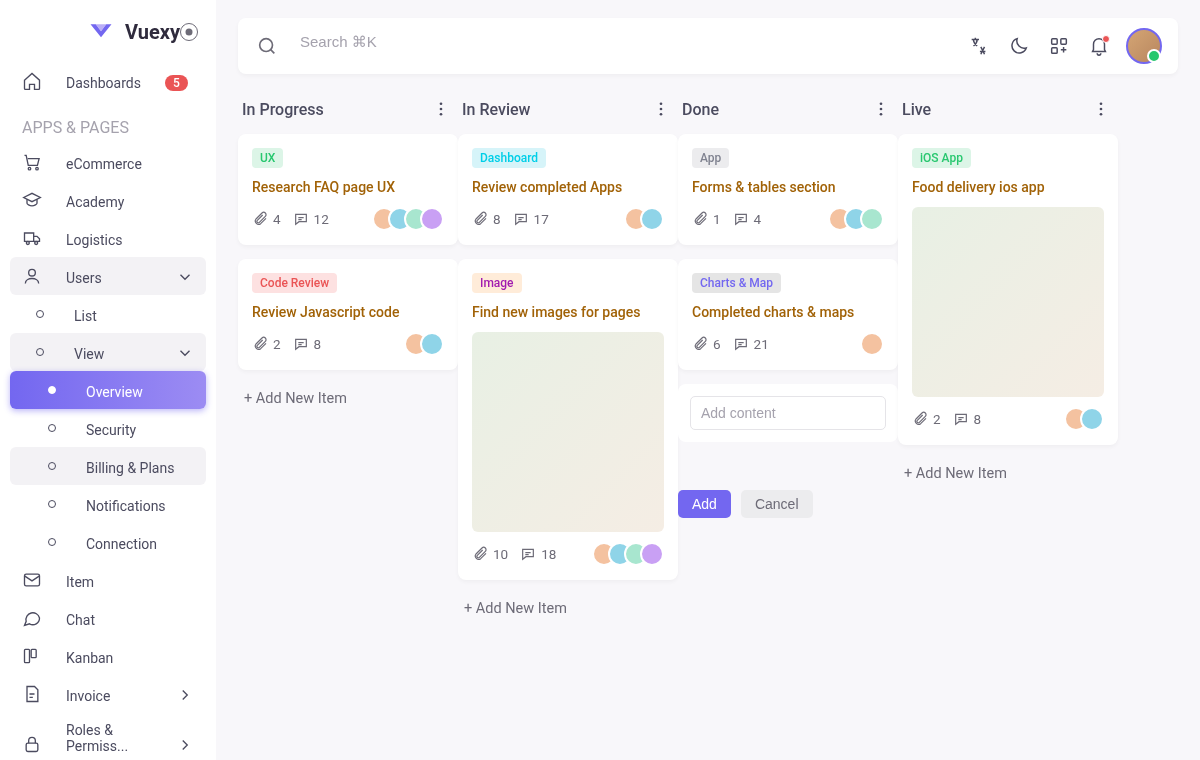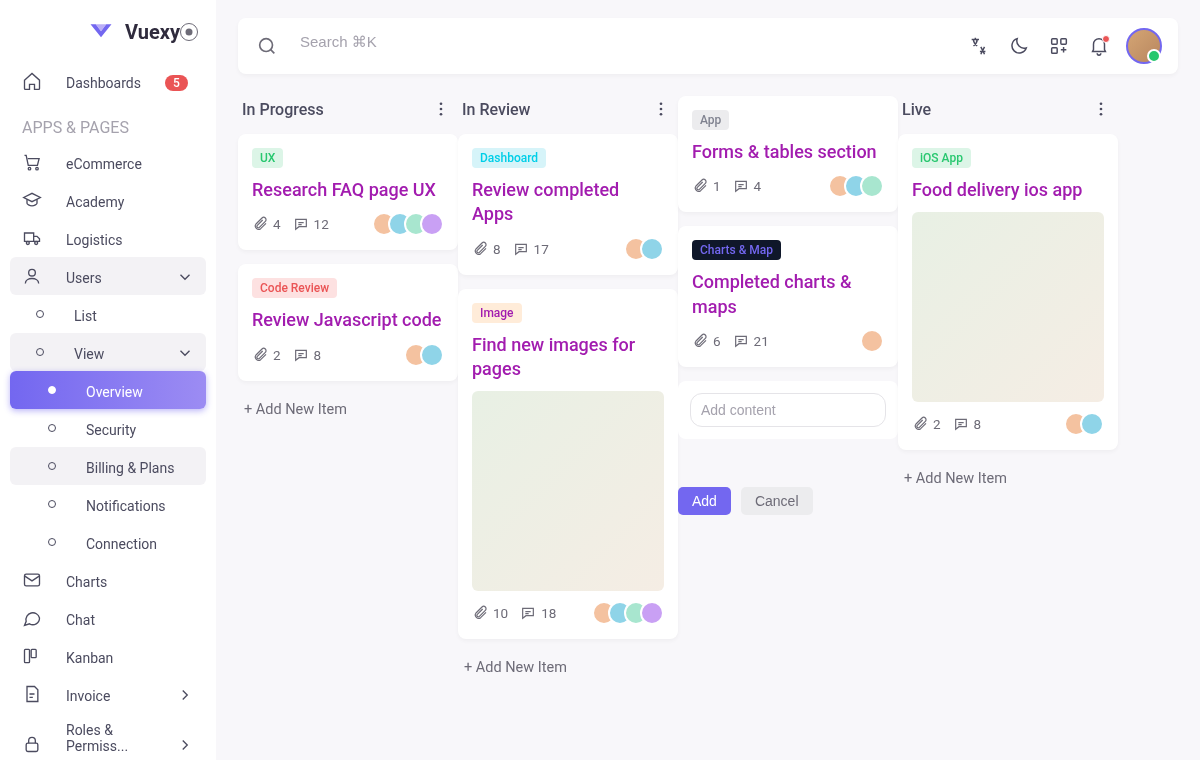--- a/index.html
+++ b/index.html
@@ -29,31 +29,31 @@
 .icon-btn { width: 26px; height: 26px; display: inline-flex; align-items: center; justify-content: center; cursor: pointer; color: #4b4b5f; position: relative; }
 .notif-dot { position: absolute; top: 2px; right: 2px; width: 8px; height: 8px; background: #ea5455; border-radius: 50%; border: 1.5px solid #fff; }
 .avatar-lg { width: 36px; height: 36px; border-radius: 50%; border: 2px solid #7367f0; position: relative; background: linear-gradient(135deg,#d4a574,#b8865f); }
 .avatar-lg::after { content: ""; position: absolute; bottom: -1px; right: -1px; width: 10px; height: 10px; background: #28c76f; border: 2px solid #fff; border-radius: 50%; }
 .board { display: flex; margin-top: 22px; align-items: flex-start; }
 .column { width: 220px; flex-shrink: 0; }
 .col-header { display: flex; align-items: center; justify-content: space-between; padding: 0 4px 12px 4px; }
 .col-title { font-size: 16px; font-weight: 500; color: #4b4b5f; }
 .card { background: #fff; border-radius: 8px; padding: 14px; margin-bottom: 14px; box-shadow: 0 2px 4px rgba(0,0,0,.04); }
 .tag { display: inline-block; padding: 3px 8px; border-radius: 4px; font-size: 12px; font-weight: 500; margin-bottom: 10px; }
-.card-title { font-size: 18px; color: #a21caf; margin-bottom: 10px; font-weight: 500; line-height: 1.35; }
+.card-title { font-size: 14px; color: #a16207; margin-bottom: 10px; font-weight: 500; line-height: 1.35; }
 .card-footer { display: flex; align-items: center; justify-content: space-between; }
 .stats { display: flex; align-items: center; gap: 12px; color: #6d6b77; font-size: 13.5px; }
 .stat { display: inline-flex; align-items: center; gap: 5px; }
 .avatars { display: flex; }
 .av { width: 24px; height: 24px; border-radius: 50%; border: 2px solid #fff; margin-left: -8px; }
 .av:first-child { margin-left: 0; }
 .card-img { width: 100%; border-radius: 6px; background: #eee; margin-bottom: 10px; }
 .add-item { color: #6d6b77; padding: 6px; cursor: pointer; font-size: 14.5px; }
 .add-box { background: #fff; border-radius: 8px; padding: 12px; margin-bottom: 12px; }
-.add-input { width: 100%; border: 1px solid #e5e4e8; border-radius: 12px; padding: 8px 10px; font-size: 14px; outline: none; color: #4b4b5f; }
+.add-input { width: 100%; border: 1px solid #e5e4e8; border-radius: 5px; padding: 8px 10px; font-size: 14px; outline: none; color: #4b4b5f; }
 .add-input::placeholder { color: #a5a2ad; }
 .add-actions { display: flex; gap: 10px; margin-top: 48px; }
 .btn { padding: 6px 14px; border-radius: 5px; border: none; font-size: 14px; cursor: pointer; font-weight: 500; }
 .btn-primary { background: #7367f0; color: #fff; }
 .btn-muted { background: #ececee; color: #6d6b77; }
 svg { display: block; }
 </style>
 </head>
 <body>
 
@@ -176,21 +176,21 @@
       </span>
     <span>Connection</span>
   </div>
   <div class="nav-item">
     <span class="nav-icon">
         <svg width="20" height="20" viewBox="0 0 24 24" fill="none" stroke="currentColor" stroke-width="1.6">
           <rect x="3" y="5" width="18" height="14" rx="2"></rect>
           <path d="M3 7l9 6 9-6"></path>
         </svg>
       </span>
-    <span>Charts</span>
+    <span>Item</span>
   </div>
   <div class="nav-item">
     <span class="nav-icon">
         <svg width="20" height="20" viewBox="0 0 24 24" fill="none" stroke="currentColor" stroke-width="1.6">
           <path d="M21 12a8 8 0 01-12 7L3 21l2-5a8 8 0 1116-4z"></path>
         </svg>
       </span>
     <span>Chat</span>
   </div>
   <div class="nav-item">
@@ -398,20 +398,30 @@
               <span class="av" style="background:#f4c2a0"></span>
               <span class="av" style="background:#8fd4e8"></span>
               <span class="av" style="background:#a8e6cf"></span>
               <span class="av" style="background:#c9a0f4"></span>
             </div>
       </div>
     </div>
         <div class="add-item">+ Add New Item</div>
       </div>
       <div class="column">
+        <div class="col-header">
+    <span class="col-title">Done</span>
+    <span class="icon-btn">
+            <svg width="18" height="18" viewBox="0 0 24 24" fill="currentColor">
+              <circle cx="12" cy="5" r="1.8"></circle>
+              <circle cx="12" cy="12" r="1.8"></circle>
+              <circle cx="12" cy="19" r="1.8"></circle>
+            </svg>
+          </span>
+  </div>
         <div class="card">
       <span class="tag" style="background:#ececee;color:#808390">App</span>
       
       <div class="card-title">Forms &amp; tables section</div>
       
       <div class="card-footer">
         <div class="stats">
           <span class="stat"><span>
                   <svg width="16" height="16" viewBox="0 0 24 24" fill="none" stroke="currentColor" stroke-width="1.8">
                     <path d="M21 11l-8 8a5 5 0 01-7-7l9-9a3.5 3.5 0 015 5l-9 9a2 2 0 01-3-3l8-8"></path>
@@ -425,21 +435,21 @@
                 </span>4</span>
         </div>
         <div class="avatars">
               <span class="av" style="background:#f4c2a0"></span>
               <span class="av" style="background:#8fd4e8"></span>
               <span class="av" style="background:#a8e6cf"></span>
             </div>
       </div>
     </div>
         <div class="card">
-      <span class="tag" style="background:#0f172a;color:#7367f0">Charts &amp; Map</span>
+      <span class="tag" style="background:#e5e5e5;color:#7367f0">Charts &amp; Map</span>
       
       <div class="card-title">Completed charts &amp; maps</div>
       
       <div class="card-footer">
         <div class="stats">
           <span class="stat"><span>
                   <svg width="16" height="16" viewBox="0 0 24 24" fill="none" stroke="currentColor" stroke-width="1.8">
                     <path d="M21 11l-8 8a5 5 0 01-7-7l9-9a3.5 3.5 0 015 5l-9 9a2 2 0 01-3-3l8-8"></path>
                   </svg>
                 </span>6</span>

